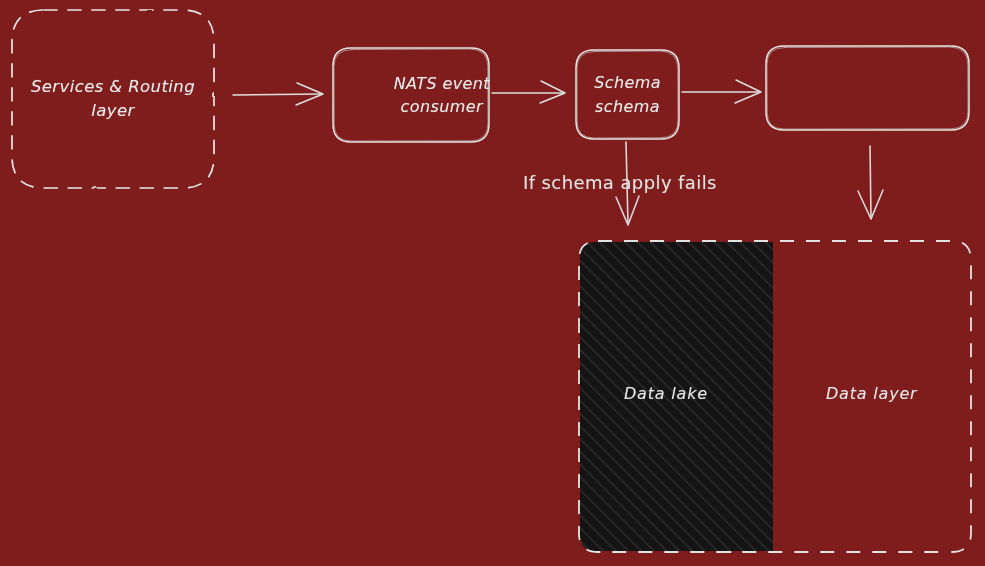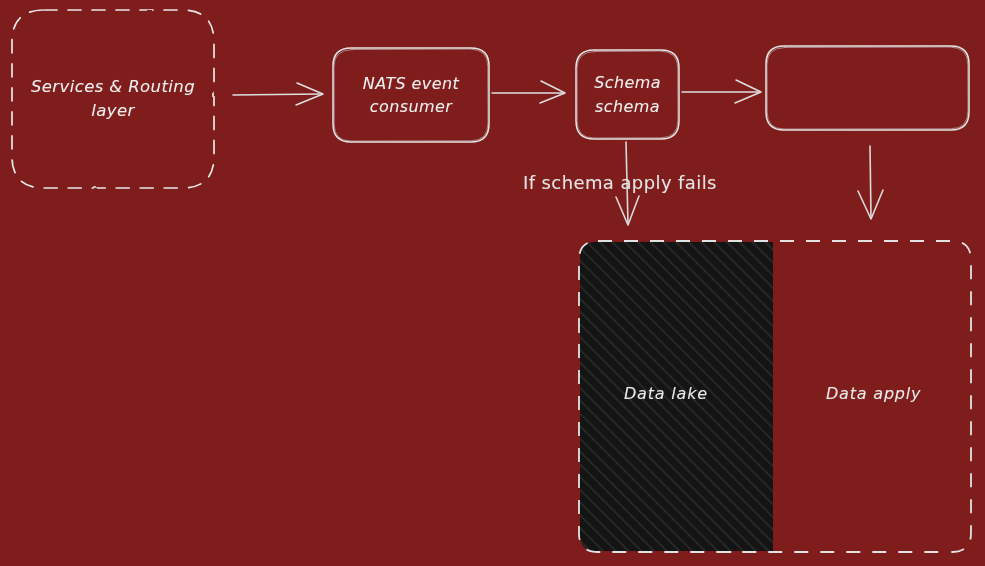--- a/index.html
+++ b/index.html
@@ -39,21 +39,21 @@
     white-space: pre-line;
     font-family: "DejaVu Sans", sans-serif;
     font-size: 16px;
     font-style: italic;
     font-weight: 400;
     color: #ececec;
     text-shadow: 0 0 1px rgba(255,255,255,0.28);
   }
   #node-services       { left: 10px;  top: 8px;   width: 206px; height: 182px; }
   #node-services .node-label { font-size: 16.5px; }
-  #node-nats           { left: 332px; top: 47px;  width: 158px; height: 96px;  }
+  #node-nats           { left: 332px; top: 47px;  width: 158px; height: 96px; justify-content: flex-end;  }
   #node-schema         { left: 575px; top: 49px;  width: 105px; height: 91px;  }
   #node-datafusion     { left: 765px; top: 45px;  width: 205px; height: 86px;  }
   #node-lakes          { left: 578px; top: 240px; width: 394px; height: 313px; }
 
   .edge-label {
     position: absolute;
     color: #e4e4e4;
     font-family: "DejaVu Sans", sans-serif;
     font-size: 18px;
     letter-spacing: 0.4px;
@@ -164,15 +164,15 @@
 schema</span>
   </div>
 
 
   <div class="node" id="node-lakes"></div>
 
   <div class="edge-label" id="edge-label-schema-fail">If schema apply fails</div>
 
   <div class="lake-label" id="lake-label-error">Data lake</div>
 
-  <div class="lake-label" id="lake-label-data">Data apply</div>
+  <div class="lake-label" id="lake-label-data">Data layer</div>
 
 </div>
 
 </body></html>

